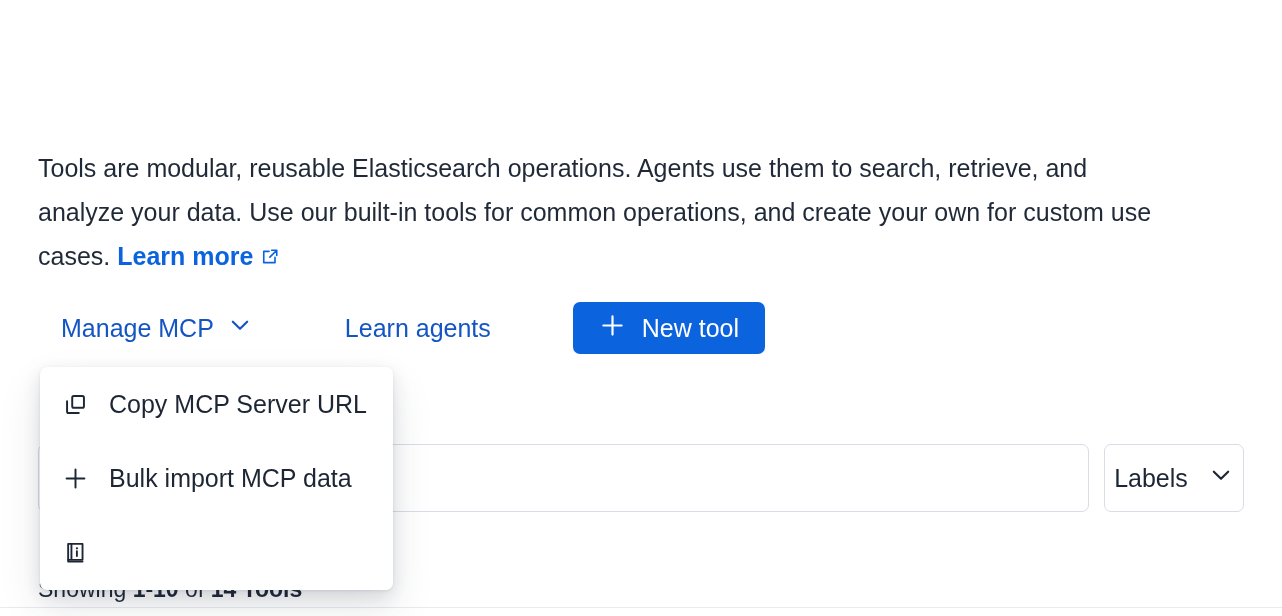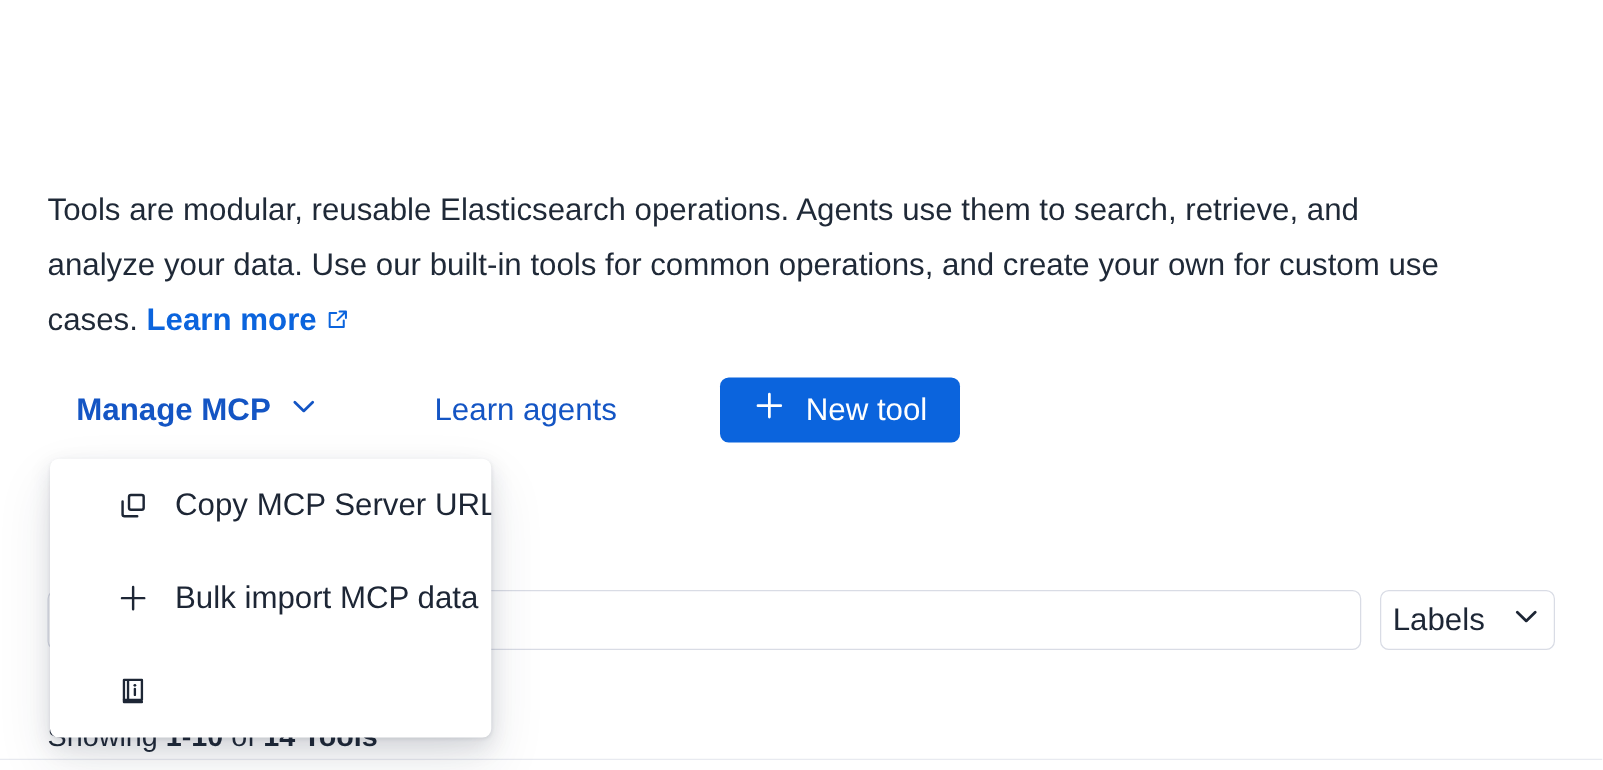--- a/index.html
+++ b/index.html
@@ -76,21 +76,21 @@
     align-items: center;
     gap: 13px;
     font-family: inherit;
     font-size: 25px;
     line-height: 30px;
     font-weight: 400;
     color: #1455c4;
     cursor: pointer;
     white-space: nowrap;
   }
-  .link-btn.manage-mcp { margin-left: 23px; font-weight: bold; }
+  .link-btn.manage-mcp { margin-left: 23px; }
   .link-btn.manage-agents { margin-left: 92px; }
 
   .primary-btn {
     margin-left: 82px;
     display: flex;
     align-items: center;
     gap: 16px;
     background: #0b64dd;
     color: #ffffff;
     border: none;
@@ -101,23 +101,23 @@
     font-size: 25px;
     font-weight: 400;
     cursor: pointer;
     white-space: nowrap;
   }
 
   
   .search-row {
     position: absolute;
     left: 38px;
-    top: 472px;
+    top: 444px;
     width: 1206px;
-    height: 48px;
+    height: 68px;
     display: flex;
     align-items: center;
   }
   .search-input {
     width: 1051px;
     height: 100%;
     box-sizing: border-box;
     border: 1px solid #d9dce5;
     border-radius: 7px;
     background: #ffffff;
@@ -195,21 +195,20 @@
     box-sizing: border-box;
     font-size: 25px;
     color: #1d2635;
     cursor: pointer;
     background: transparent;
     border: none;
     width: 100%;
     font-family: inherit;
     text-align: left;
     white-space: nowrap;
-    margin-left: 31px;
   }
   .menu-icon {
     width: 26px;
     height: 26px;
     flex: 0 0 26px;
     display: flex;
     align-items: center;
     justify-content: center;
     color: #1d2635;
   }

